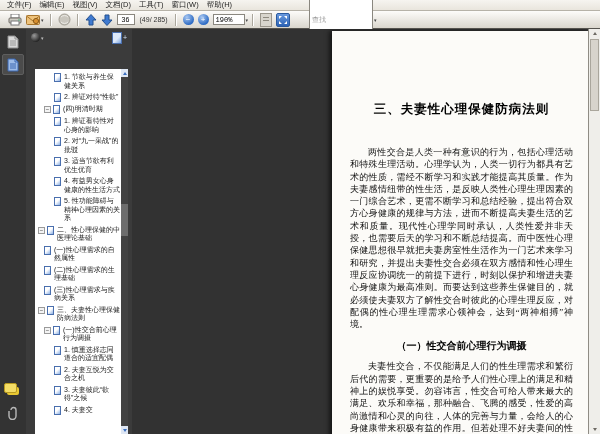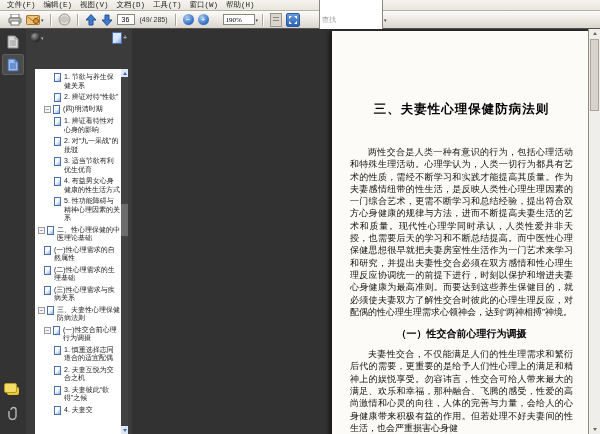--- a/index.html
+++ b/index.html
@@ -3,38 +3,38 @@
 <meta charset="utf-8">
 <style>
   html,body{margin:0;padding:0;}
   body{width:600px;height:434px;overflow:hidden;position:relative;
        font-family:"Liberation Sans",sans-serif;background:#323232;}
 
   
   .menubar{position:absolute;top:0;left:0;right:0;height:10px;
     background:linear-gradient(#f6f4f0,#e9e5dd);border-bottom:1px solid #b6b2a8;
     display:flex;align-items:center;padding-left:3px;font-size:7.5px;color:#1d1d1d;}
-  .menu-item{padding:0 4px;white-space:nowrap;cursor:default;font-family:Liberation Mono, monospace;}
+  .menu-item{padding:0 4px;white-space:nowrap;cursor:default;}
 
   
   .toolbar{position:absolute;top:11px;left:0;right:0;height:17px;
     background:linear-gradient(#fdfcfa,#dad6cd);border-bottom:1px solid #55534e;
     display:flex;align-items:center;padding-left:6px;}
   .tb{border:none;background:transparent;padding:0;margin:0 2px;height:14px;
       display:flex;align-items:center;cursor:pointer;}
   .sep{width:1px;height:12px;background:#aaa69c;border-right:1px solid #fff;margin:0 4px;}
   .caret{font-size:5px;color:#444;margin-left:1px;}
   .pg-input{width:16px;height:9px;font-size:7px;border:1px solid #8a877f;background:#fff;
      text-align:center;padding:0;margin:0 2px;font-family:"Liberation Sans",sans-serif;}
   .pg-count{font-size:7px;color:#333;margin:0 3px;white-space:nowrap;}
   .zoom-btn{width:11px;height:11px;border-radius:50%;border:none;padding:0;margin:0 2px;
      background:radial-gradient(circle at 35% 30%,#a9c8f2,#2f6cc4 70%);
      color:#fff;font-size:8px;line-height:10px;text-align:center;cursor:pointer;}
   .zoom-input{width:26px;height:9px;font-size:7px;border:1px solid #8a877f;background:#fff;
-     text-align:left;padding:0 2px;margin-left:12px;font-family:Liberation Serif, serif;}
+     text-align:left;padding:0 2px;margin-left:2px;font-family:Liberation Mono, monospace;}
   .search-input{width:58px;height:9px;font-size:7px;border:1px solid #8a877f;background:#fff;
      padding:16px 2px;margin-left:17px;font-family:"Liberation Sans",sans-serif;}
   .search-input::placeholder{color:#999;}
   .fit-blue{width:12px;height:12px;background:linear-gradient(#6a9ade,#2c63b6);
      border:1px solid #2a5aa0;border-radius:2px;position:relative;}
   .gray-page{width:10px;height:12px;background:#d8d5cd;border:1px solid #9a968c;position:relative;}
   .gray-page:before{content:"";position:absolute;left:2px;right:2px;top:3px;height:1px;background:#8d897f;box-shadow:0 3px 0 #8d897f;}
 
   
   .navstrip{position:absolute;left:0;top:29px;width:26px;bottom:0;background:#333;}
@@ -85,21 +85,21 @@
   .scroll-thumb{position:absolute;left:0;width:7px;top:135px;height:32px;background:#6d6d6d;cursor:pointer;}
 
   
   .docarea{position:absolute;left:132px;top:29px;right:0;bottom:0;background:#323232;overflow:hidden;}
   .page{position:absolute;left:200px;top:2px;width:257px;height:480px;background:#fcfbf8;
      box-shadow:-3px 0 4px rgba(0,0,0,0.55);}
   .page-inner{padding:70px 16px 0 18px;}
   .doc-title{font-size:12.5px;font-weight:bold;text-align:center;color:#000;
      letter-spacing:1px;margin-bottom:28px;font-family:"Liberation Serif",serif;}
   .doc-p{font-size:9px;line-height:12.3px;text-align:justify;text-indent:2em;
-     color:#101010;margin:0;font-family:Liberation Sans, sans-serif;}
+     color:#101010;margin:0;font-family:Liberation Serif, serif;}
   .doc-h2{font-size:10px;font-weight:bold;text-align:center;color:#000;margin:9px 0 7px;
      font-family:Liberation Serif, serif;}
   .doc-scrollbar{position:absolute;right:0;top:0;bottom:0;width:11px;background:#efeeea;
      border-left:1px solid #8f8c85;}
   .doc-thumb{position:absolute;left:1px;right:1px;top:10px;height:70px;background:#d8d4cc;
      border:1px solid #aaa69c;cursor:pointer;}
   .doc-sb-arrow{position:absolute;left:0;right:0;height:9px;display:flex;align-items:center;
      justify-content:center;cursor:pointer;}
   .doc-sb-arrow.up{top:0;}
   .doc-sb-arrow.down{bottom:0;}

